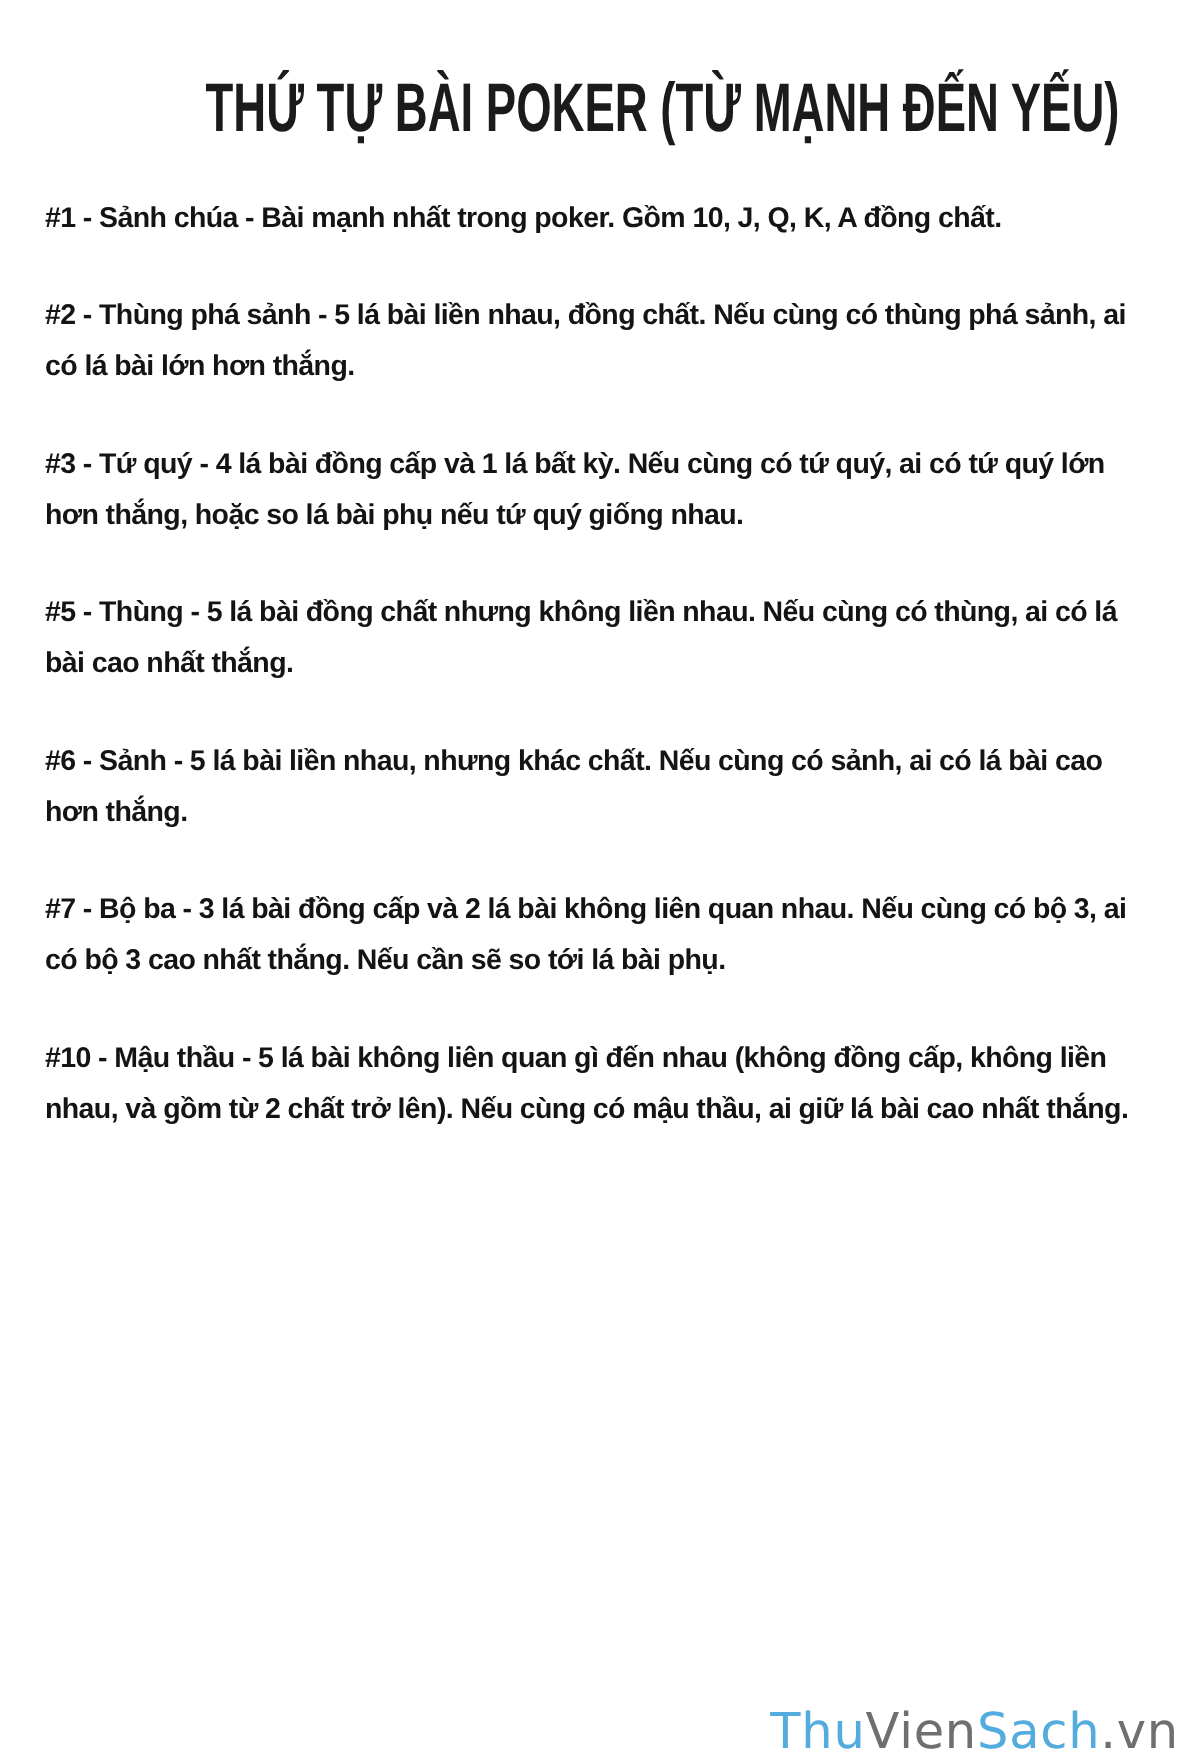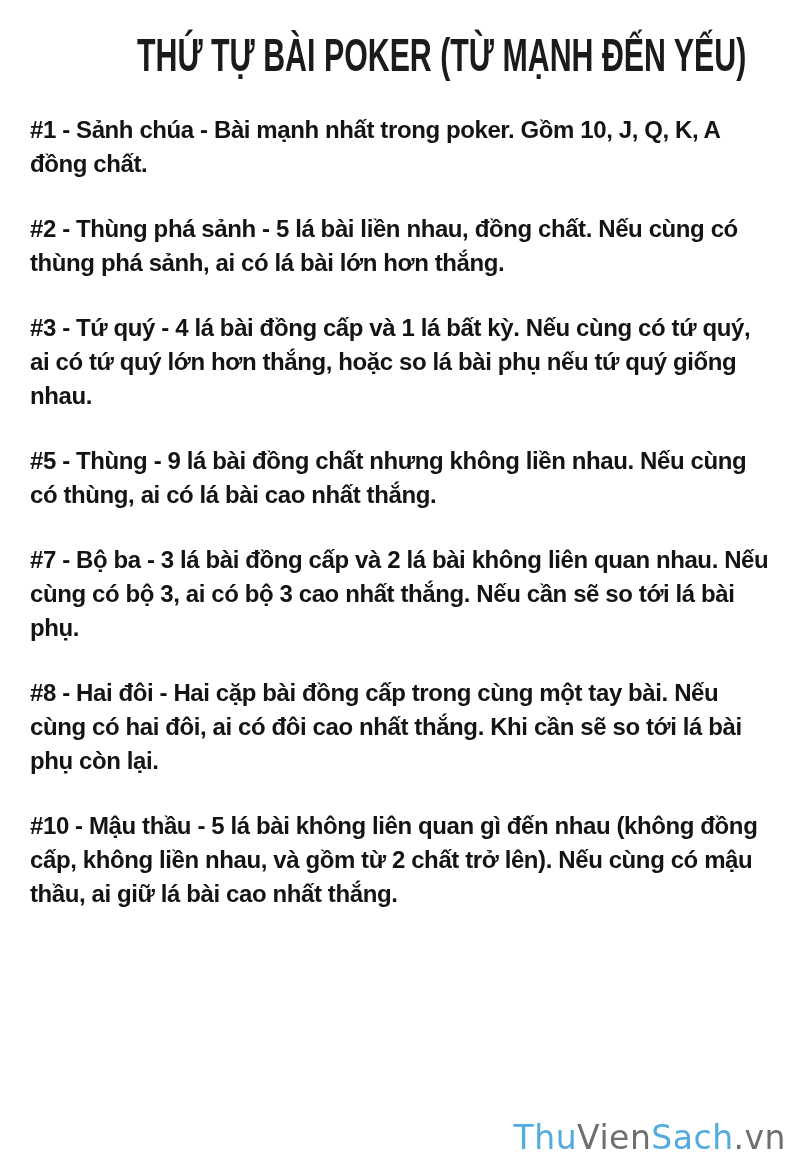--- a/index.html
+++ b/index.html
@@ -17,21 +17,21 @@
   }
   .page {
     position: relative;
     width: 800px;
     height: 1176px;
     box-sizing: border-box;
     padding: 26px 30px 0 30px;
   }
   .title-wrap {
     text-align: left;
-    margin: 6px 0 38px 0;
+    margin: 22px 0 38px 0;
   }
   .doc-title {
     display: inline-block;
     margin: 0;
     font-family: "Liberation Sans", sans-serif;
     font-weight: 700;
     font-size: 41px;
     line-height: 1.05;
     letter-spacing: 0px;
     color: #1b1b1b;
@@ -39,35 +39,35 @@
     transform-origin: center top;
     white-space: nowrap;
   }
   .hand-list {
     width: 740px;
   }
   .item {
     margin: 0 0 31px 0;
     font-family: "Liberation Sans", sans-serif;
     font-weight: 700;
-    font-size: 24px;
+    font-size: 19px;
     letter-spacing: -0.4px;
     line-height: 34px;
     color: #141414;
   }
   .item .rank,
   .item .hand-name,
   .item .sep,
   .item .desc {
     font-weight: 700;
   }
   .footer {
     position: absolute;
     right: 14px;
-    bottom: 22px;
+    bottom: 6px;
     font-family: "DejaVu Sans", sans-serif;
     font-weight: 400;
     font-size: 33px;
     letter-spacing: 0.5px;
     line-height: 1;
     white-space: nowrap;
   }
 </style>
 </head>
 <body>
@@ -79,26 +79,26 @@
   </div>
 
   <div class="hand-list" id="hand-list">
   <p class="item"><span class="rank">#1</span><span class="sep"> - </span><span class="hand-name">Sảnh chúa</span><span class="sep sep2"> - </span><span class="desc">Bài mạnh nhất trong poker. Gồm 10, J, Q, K, A đồng chất.</span></p>
 
   <p class="item"><span class="rank">#2</span><span class="sep"> - </span><span class="hand-name">Thùng phá sảnh</span><span class="sep sep2"> - </span><span class="desc">5 lá bài liền nhau, đồng chất. Nếu cùng có thùng phá sảnh, ai có lá bài lớn hơn thắng.</span></p>
 
   <p class="item"><span class="rank">#3</span><span class="sep"> - </span><span class="hand-name">Tứ quý</span><span class="sep sep2"> - </span><span class="desc">4 lá bài đồng cấp và 1 lá bất kỳ. Nếu cùng có tứ quý, ai có tứ quý lớn hơn thắng, hoặc so lá bài phụ nếu tứ quý giống nhau.</span></p>
 
 
-  <p class="item"><span class="rank">#5</span><span class="sep"> - </span><span class="hand-name">Thùng</span><span class="sep sep2"> - </span><span class="desc">9 lá bài đồng chất nhưng không liền nhau. Nếu cùng có thùng, ai có lá bài cao nhất thắng.</span></p>
+  <p class="item"><span class="rank">#5</span><span class="sep"> - </span><span class="hand-name">Thùng</span><span class="sep sep2"> - </span><span class="desc">5 lá bài đồng chất nhưng không liền nhau. Nếu cùng có thùng, ai có lá bài cao nhất thắng.</span></p>
 
+  <p class="item"><span class="rank">#6</span><span class="sep"> - </span><span class="hand-name">Sảnh</span><span class="sep sep2"> - </span><span class="desc">5 lá bài liền nhau, nhưng khác chất. Nếu cùng có sảnh, ai có lá bài cao hơn thắng.</span></p>
 
   <p class="item"><span class="rank">#7</span><span class="sep"> - </span><span class="hand-name">Bộ ba</span><span class="sep sep2"> - </span><span class="desc">3 lá bài đồng cấp và 2 lá bài không liên quan nhau. Nếu cùng có bộ 3, ai có bộ 3 cao nhất thắng. Nếu cần sẽ so tới lá bài phụ.</span></p>
 
-  <p class="item"><span class="rank">#8</span><span class="sep"> - </span><span class="hand-name">Hai đôi</span><span class="sep sep2"> - </span><span class="desc">Hai cặp bài đồng cấp trong cùng một tay bài. Nếu cùng có hai đôi, ai có đôi cao nhất thắng. Khi cần sẽ so tới lá bài phụ còn lại.</span></p>
 
 
   <p class="item"><span class="rank">#10</span><span class="sep"> - </span><span class="hand-name">Mậu thầu</span><span class="sep sep2"> - </span><span class="desc">5 lá bài không liên quan gì đến nhau (không đồng cấp, không liền nhau, và gồm từ 2 chất trở lên). Nếu cùng có mậu thầu, ai giữ lá bài cao nhất thắng.</span></p>
 </div>
 
   <div class="footer" id="watermark-logo"><span style="color: rgb(84, 171, 221);">Thu</span><span style="color: rgb(110, 111, 113);">Vien</span><span style="color: rgb(84, 171, 221);">Sach</span><span style="color: rgb(110, 111, 113);">.vn</span></div>
 
 </div>
 
 </body></html>

